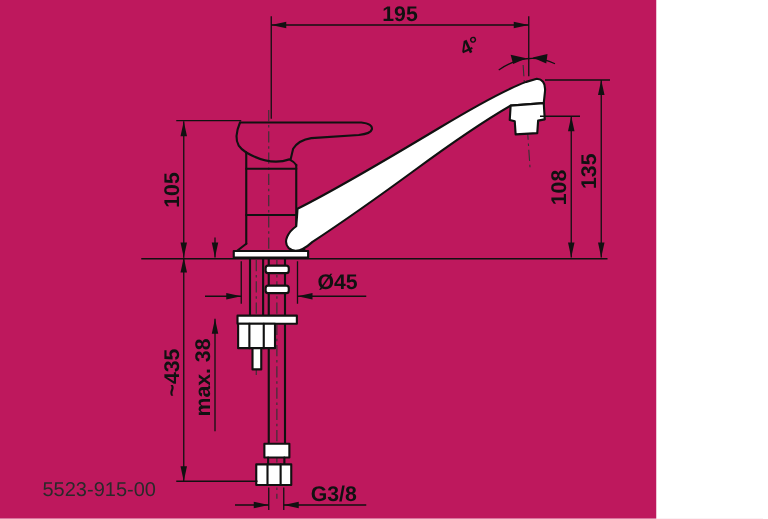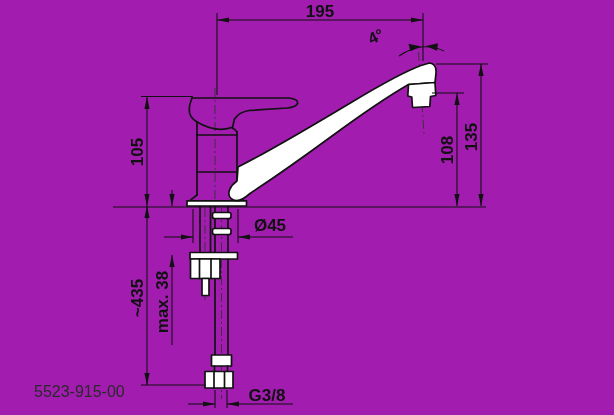--- a/index.html
+++ b/index.html
@@ -1,19 +1,19 @@
 <!DOCTYPE html>
 <html><head>
 <meta charset="utf-8">
 <style>
   html,body{margin:0;padding:0;background:#ffffff;}
   .sheet{
     position:relative;
-    width:614px;height:415px;
-    background:#a21caf;
+    width:525px;height:415px;
+    background:#be185d;
     font-family:"Liberation Sans", sans-serif;
     overflow:hidden;
   }
   svg{display:block;}
   .obj{stroke:#111;stroke-width:1.7;fill:none;stroke-linejoin:round;stroke-linecap:round;}
   .objfill{stroke:#111;stroke-width:1.7;fill:#fff;stroke-linejoin:round;}
   .thin{stroke:#111;stroke-width:1.05;fill:none;}
   .cl{stroke:#333;stroke-width:0.9;fill:none;stroke-dasharray:9 3 2 3;}
   .arr{fill:#111;stroke:none;}
   .dimtxt{font-family:"Liberation Sans",sans-serif;font-weight:bold;font-size:17px;fill:#111;}

